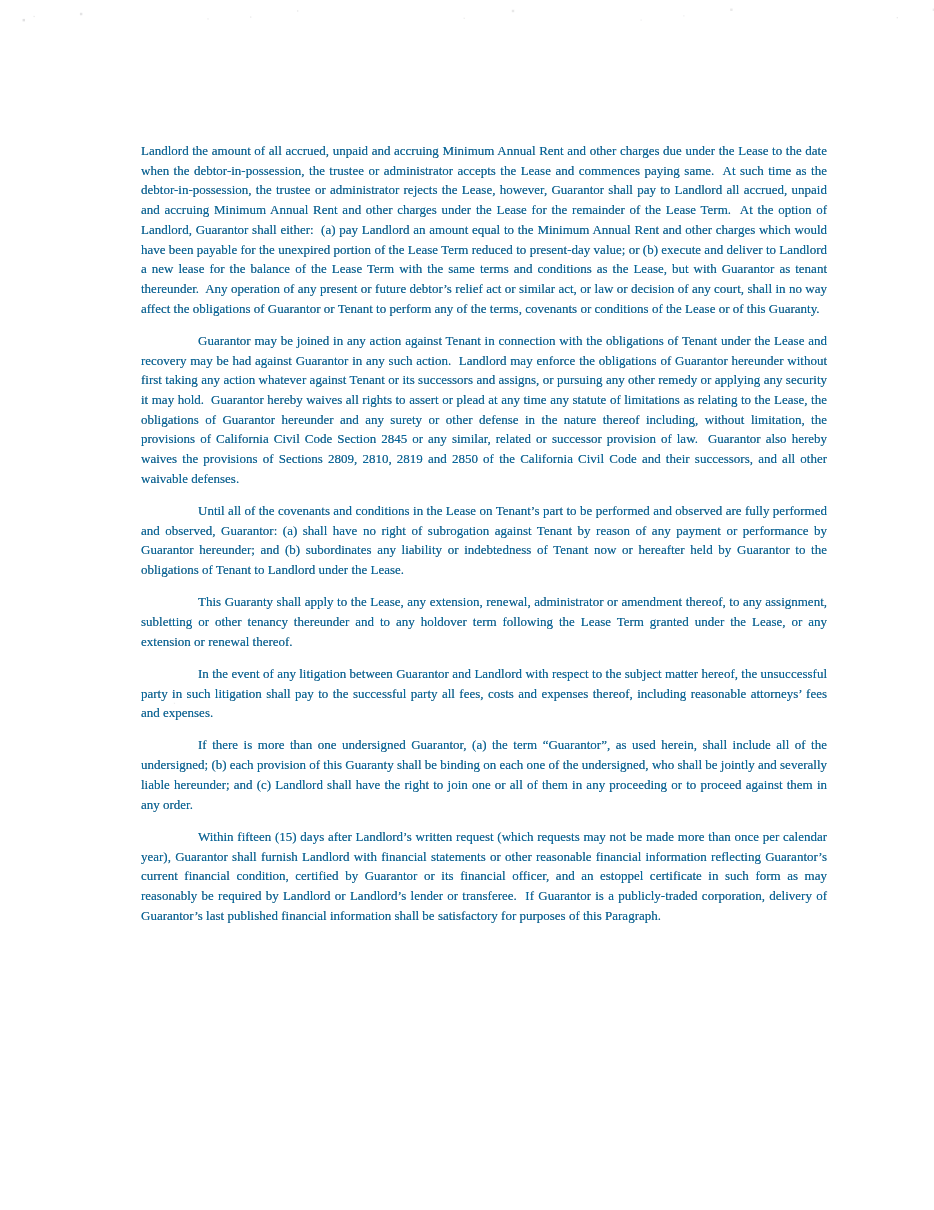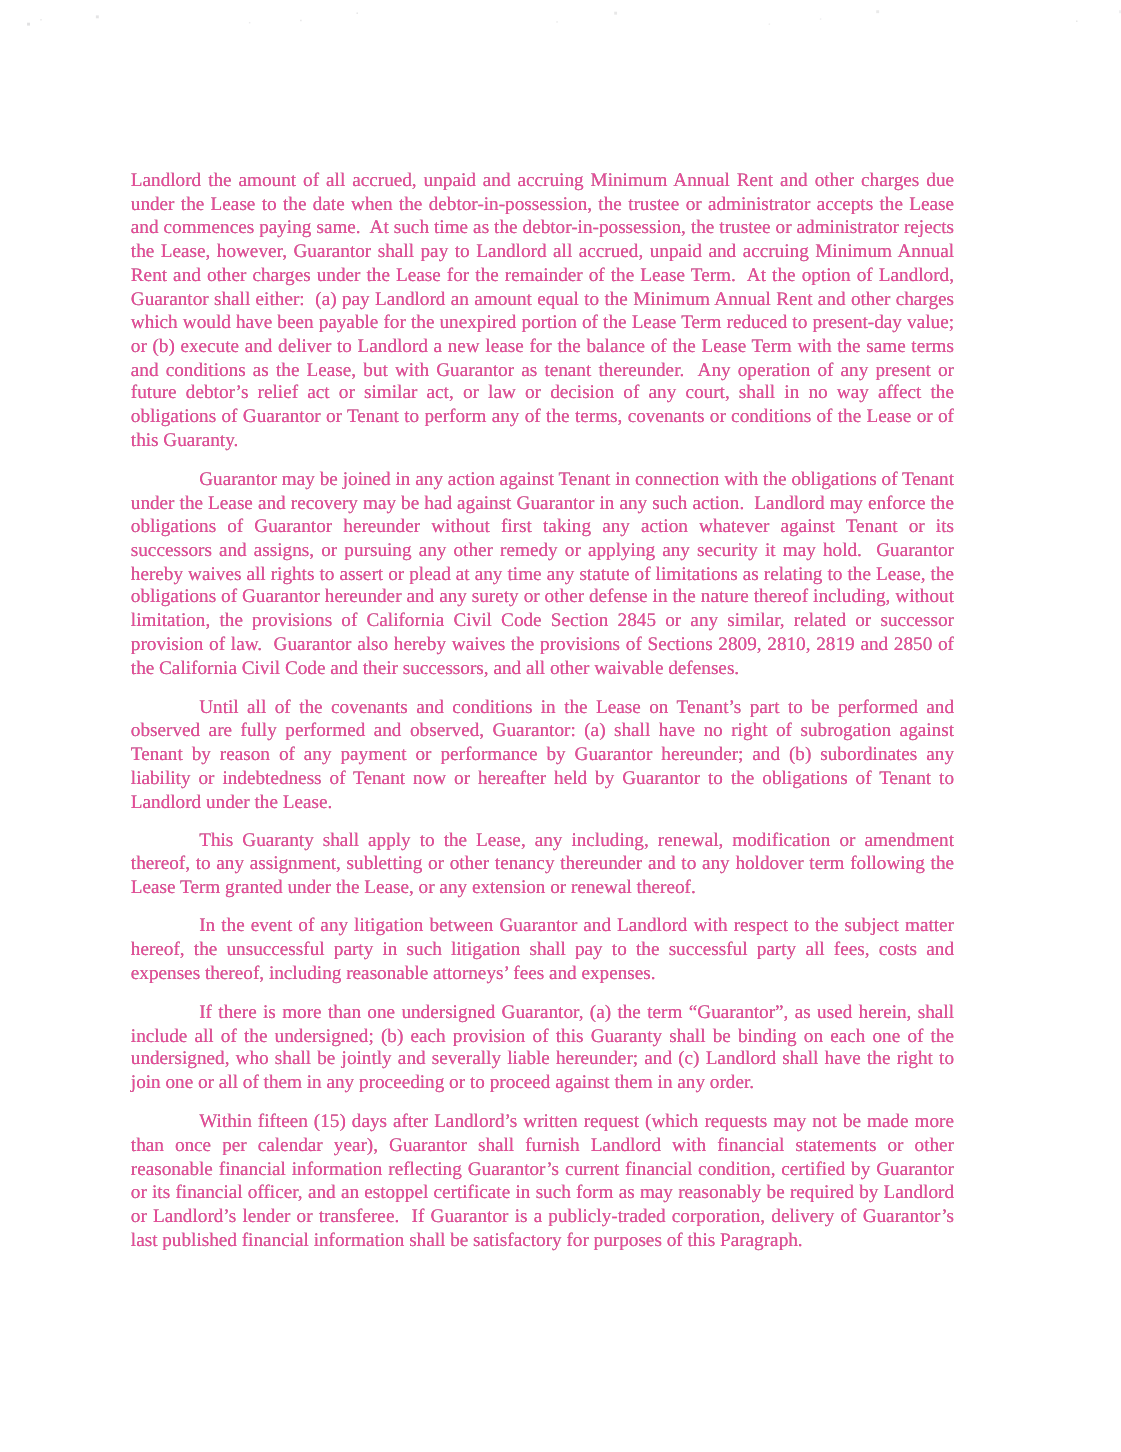--- a/index.html
+++ b/index.html
@@ -39,25 +39,25 @@
       1198px 15px 0 1px rgba(90,90,95,0.13),
       1470px 28px 0 0 rgba(90,90,95,0.15),
       1530px 15px 0 1px rgba(90,90,95,0.12),
       285px 1152px 0 0 rgba(90,90,95,0.10),
       422px 1222px 0 0 rgba(90,90,95,0.08);
     transform: scale(0.61);
     transform-origin: 0 0;
   }
   .text-block {
     position: absolute;
-    left: 109px;
+    left: 141px;
     top: 141px;
     width: 686px;
-    color: #ec4899;
-    font-size: 16px;
+    color: #0369a1;
+    font-size: 13px;
     line-height: 19.7px;
     text-align: justify;
     text-shadow: 0 0 0.4px rgba(0,0,0,0.5);
   }
   .para {
     margin: 0 0 12.5px 0;
     text-indent: 57px;
   }
   .para.first {
     text-indent: 0;
@@ -65,18 +65,18 @@
 </style>
 </head>
 <body>
 
 <div class="page">
   <div class="scan-noise"></div>
   <div class="text-block">
     <p class="para first">Landlord the amount of all accrued, unpaid and accruing Minimum Annual Rent and other charges due under the Lease to the date when the debtor-in-possession, the trustee or administrator accepts the Lease and commences paying same.&nbsp; At such time as the debtor-in-possession, the trustee or administrator rejects the Lease, however, Guarantor shall pay to Landlord all accrued, unpaid and accruing Minimum Annual Rent and other charges under the Lease for the remainder of the Lease Term.&nbsp; At the option of Landlord, Guarantor shall either:&nbsp; (a) pay Landlord an amount equal to the Minimum Annual Rent and other charges which would have been payable for the unexpired portion of the Lease Term reduced to present-day value; or (b) execute and deliver to Landlord a new lease for the balance of the Lease Term with the same terms and conditions as the Lease, but with Guarantor as tenant thereunder.&nbsp; Any operation of any present or future debtor’s relief act or similar act, or law or decision of any court, shall in no way affect the obligations of Guarantor or Tenant to perform any of the terms, covenants or conditions of the Lease or of this Guaranty.</p>
     <p class="para">Guarantor may be joined in any action against Tenant in connection with the obligations of Tenant under the Lease and recovery may be had against Guarantor in any such action.&nbsp; Landlord may enforce the obligations of Guarantor hereunder without first taking any action whatever against Tenant or its successors and assigns, or pursuing any other remedy or applying any security it may hold.&nbsp; Guarantor hereby waives all rights to assert or plead at any time any statute of limitations as relating to the Lease, the obligations of Guarantor hereunder and any surety or other defense in the nature thereof including, without limitation, the provisions of California Civil Code Section 2845 or any similar, related or successor provision of law.&nbsp; Guarantor also hereby waives the provisions of Sections 2809, 2810, 2819 and 2850 of the California Civil Code and their successors, and all other waivable defenses.</p>
     <p class="para">Until all of the covenants and conditions in the Lease on Tenant’s part to be performed and observed are fully performed and observed, Guarantor: (a) shall have no right of subrogation against Tenant by reason of any payment or performance by Guarantor hereunder; and (b) subordinates any liability or indebtedness of Tenant now or hereafter held by Guarantor to the obligations of Tenant to Landlord under the Lease.</p>
-    <p class="para">This Guaranty shall apply to the Lease, any including, renewal, modification or amendment thereof, to any assignment, subletting or other tenancy thereunder and to any holdover term following the Lease Term granted under the Lease, or any extension or renewal thereof.</p>
+    <p class="para">This Guaranty shall apply to the Lease, any extension, renewal, administrator or amendment thereof, to any assignment, subletting or other tenancy thereunder and to any holdover term following the Lease Term granted under the Lease, or any extension or renewal thereof.</p>
     <p class="para">In the event of any litigation between Guarantor and Landlord with respect to the subject matter hereof, the unsuccessful party in such litigation shall pay to the successful party all fees, costs and expenses thereof, including reasonable attorneys’ fees and expenses.</p>
     <p class="para">If there is more than one undersigned Guarantor, (a) the term “Guarantor”, as used herein, shall include all of the undersigned; (b) each provision of this Guaranty shall be binding on each one of the undersigned, who shall be jointly and severally liable hereunder; and (c) Landlord shall have the right to join one or all of them in any proceeding or to proceed against them in any order.</p>
     <p class="para">Within fifteen (15) days after Landlord’s written request (which requests may not be made more than once per calendar year), Guarantor shall furnish Landlord with financial statements or other reasonable financial information reflecting Guarantor’s current financial condition, certified by Guarantor or its financial officer, and an estoppel certificate in such form as may reasonably be required by Landlord or Landlord’s lender or transferee.&nbsp; If Guarantor is a publicly-traded corporation, delivery of Guarantor’s last published financial information shall be satisfactory for purposes of this Paragraph.</p>
   </div>
 </div>
 
 </body></html>

